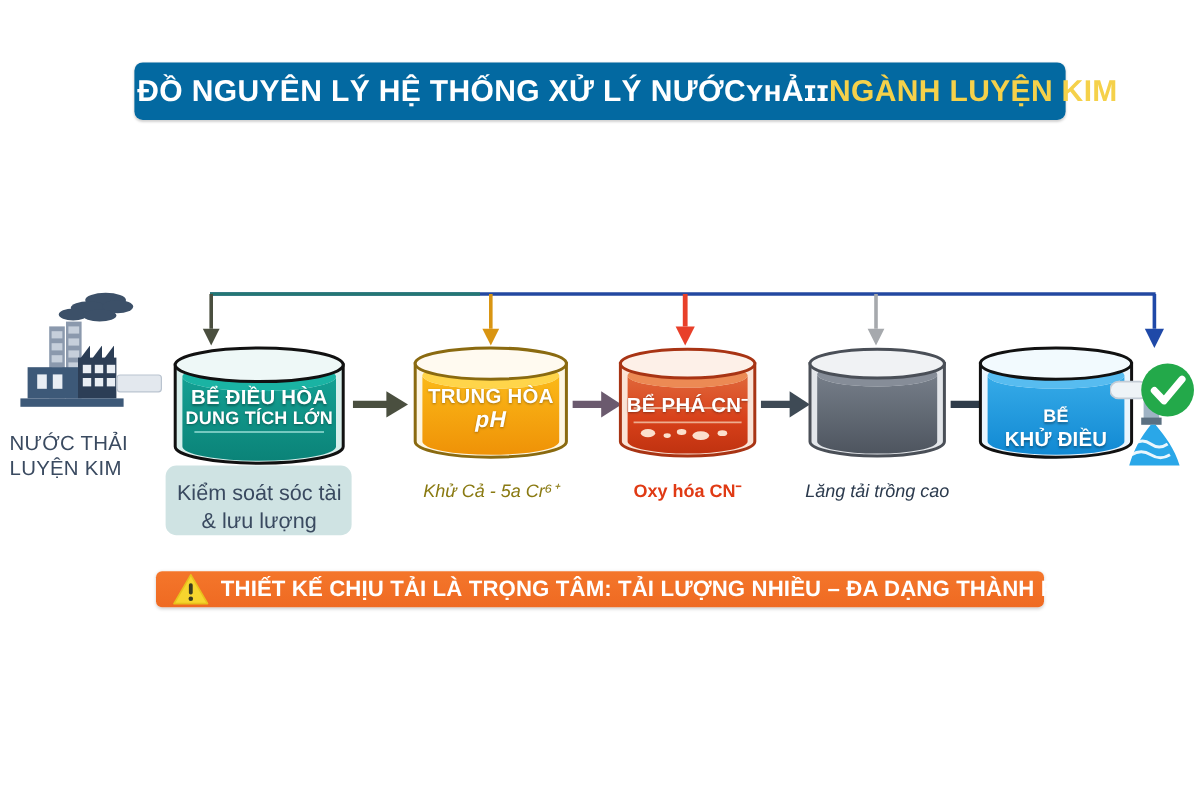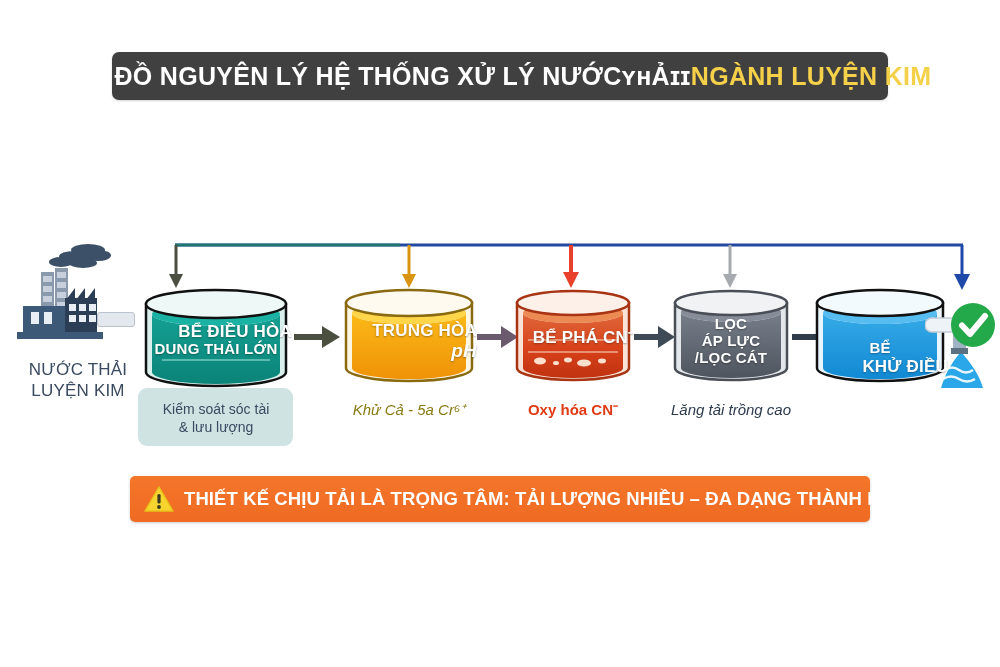--- a/index.html
+++ b/index.html
@@ -11,21 +11,21 @@
     position: relative;
     overflow: hidden;
     font-family: "Liberation Sans", sans-serif;
   }
 
   
   #title-bar {
     position: absolute;
     left: 112px; top: 52px;
     width: 776px; height: 48px;
-    background: #404040;
+    background: #0369a1;
     border-radius: 7px;
     display: flex;
     align-items: center;
     justify-content: center;
     box-shadow: 0 1px 2px rgba(0,0,0,.18);
   }
   #title-text {
     font-size: 25px;
     font-weight: bold;
     letter-spacing: .3px;
@@ -33,21 +33,21 @@
     line-height: 1;
   }
   #title-text .w { color: #ffffff; }
   #title-text .y { color: #f5d14a; }
 
   
   #source-block {
     position: absolute;
     left: 8px; top: 240px;
     width: 140px;
-    text-align: center;
+    text-align: left;
   }
   #factory-icon { position: relative; width: 130px; height: 115px; margin: 0 auto; }
   .smoke {
     position: absolute;
     background: #3c5068;
     border-radius: 50%;
   }
   .stack {
     position: absolute;
     background: #8b99ad;
@@ -88,28 +88,28 @@
   .tank-label {
     position: absolute;
     left: 0; right: 0;
     text-align: center;
     color: #ffffff;
     font-weight: bold;
     text-shadow: 0 1px 2px rgba(0,0,0,.35);
     pointer-events: none;
     line-height: 1.12;
   }
-  .tank-label .l1 { display: block; font-size: 17px; letter-spacing: .2px; text-align: right; }
+  .tank-label .l1 { display: block; font-size: 17px; letter-spacing: .2px; }
   .tank-label .l2 { display: block; font-size: 15px; letter-spacing: .2px; }
 
   .caption {
     position: absolute;
     left: 0; right: 0;
     text-align: center;
-    font-size: 14px;
+    font-size: 18px;
     line-height: 1.3;
   }
 
   #cap-box-1 {
     position: absolute;
     left: 138px; top: 388px;
     width: 155px; height: 58px;
     background: #cfe3e3;
     border-radius: 9px;
   }
@@ -117,21 +117,21 @@
   
   .harrow { position: absolute; }
 
   
   #outlet { position: absolute; left: 925px; top: 300px; width: 72px; height: 92px; }
 
   
   #warn-banner {
     position: absolute;
     left: 130px; top: 476px;
-    width: 740px; height: 46px;
+    width: 740px; height: 30px;
     background: linear-gradient(180deg, #f4762b 0%, #ef6a22 100%);
     border-radius: 5px;
     display: flex;
     align-items: center;
     padding: 0 14px;
     box-sizing: border-box;
     box-shadow: 0 1px 3px rgba(0,0,0,.2);
   }
   #warn-icon { flex: 0 0 auto; margin-right: 10px; line-height: 0; }
   #warn-text {
@@ -240,21 +240,21 @@
       <path d="M6,16 L6,84 a70,14 0 0 0 140,0 L146,16 Z" fill="#d8efec" stroke="#111" stroke-width="2.5"></path>
 
       <path d="M12,26 L12,84 a64,12 0 0 0 128,0 L140,26 a64,12 0 0 1 -128,0 Z" fill="url(#g1)"></path>
       <ellipse cx="76" cy="26" rx="64" ry="12" fill="#1ab3a3"></ellipse>
 
       <ellipse cx="76" cy="16" rx="70" ry="14" fill="#eef8f7" stroke="#111" stroke-width="2.5"></ellipse>
       <line x1="22" y1="72" x2="130" y2="72" stroke="#8fd8d0" stroke-width="1.5" opacity=".8"></line>
     </svg>
     <div class="tank-label" style="top:34px;">
       <span class="l1">BỂ ĐIỀU HÒA</span>
-      <span class="l2">DUNG THẢI LỚN</span>
+      <span class="l2">DUNG TÍCH LỚN</span>
     </div>
   </div>
   <div class="caption" style="top:112px; color:#3a4a60;">
     <span>Kiểm soát sóc tài</span><br>
     <span>&amp; lưu lượng</span>
   </div>
 </div>
 
 <svg class="harrow" style="left:294px;top:322px;" width="48" height="30" viewBox="0 0 48 30">
   <line x1="0" y1="15" x2="30" y2="15" stroke="#4a4f3f" stroke-width="6"></line>
@@ -334,25 +334,20 @@
         <linearGradient id="g4" x1="0" y1="0" x2="0" y2="1">
           <stop offset="0%" stop-color="#767e89"></stop>
             <stop offset="100%" stop-color="#4e555f"></stop>
         </linearGradient>
       </defs>
       <path d="M5,15 L5,80 a56,12 0 0 0 112,0 L117,15 Z" fill="#e3e6ea" stroke="#4a4f57" stroke-width="2.5"></path>
       <path d="M11,24 L11,80 a50,10 0 0 0 100,0 L111,24 a50,10 0 0 1 -100,0 Z" fill="url(#g4)"></path>
       <ellipse cx="61" cy="24" rx="50" ry="10" fill="#868d98"></ellipse>
       <ellipse cx="61" cy="15" rx="56" ry="12" fill="#f0f2f4" stroke="#4a4f57" stroke-width="2.5"></ellipse>
     </svg>
-    <div class="tank-label" style="top:28px;">
-      <span class="l2">LỌC</span>
-      <span class="l2">ÁP LỰC</span>
-      <span class="l2">/LỌC CÁT</span>
-    </div>
   </div>
   <div class="caption" style="top:112px; color:#2b3a4d; font-style:italic; font-size:15px;">
     <span>Lăng tải trồng cao</span>
   </div>
 </div>
 
 <svg class="harrow" style="left:792px;top:322px;" width="42" height="30" viewBox="0 0 42 30">
   <line x1="0" y1="15" x2="26" y2="15" stroke="#2f3c4a" stroke-width="6"></line>
   <polygon points="24,4 24,26 41,15" fill="#2f3c4a"></polygon>
 </svg>

